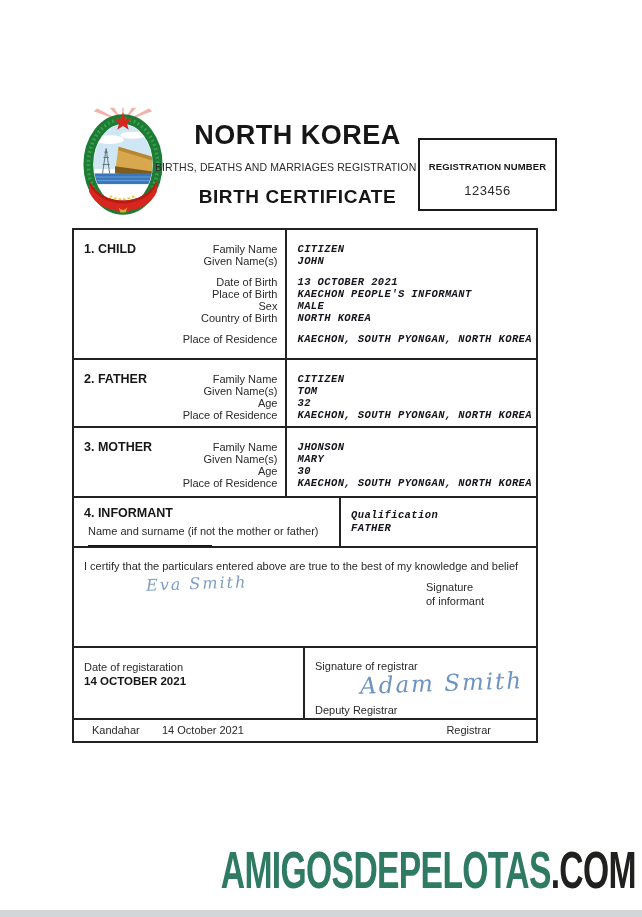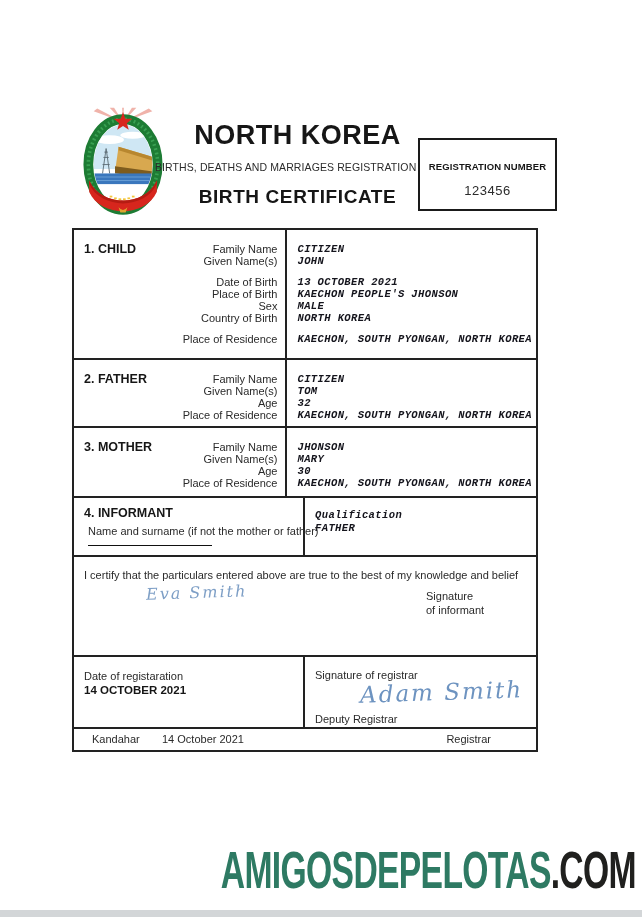--- a/index.html
+++ b/index.html
@@ -39,21 +39,21 @@
   .sec-heading { position: absolute; left: 10px; top: 12px; font-size: 12.5px; font-weight: bold; color: #161616; }
   .labels { text-align: right; padding-right: 8px; font-size: 11px; color: #2a2a2a; }
   .line { line-height: 12px; min-height: 12px; white-space: nowrap; }
   .group { margin-bottom: 9px; }
   .value {
     font-family: "Liberation Mono", "DejaVu Sans Mono", monospace;
     font-weight: bold; font-size: 10.5px; letter-spacing: 0.4px; color: #14141c; font-style: italic;
   }
 
   
-  .sec-informant { height: 59px; }
+  .sec-informant { height: 50px; gap: 36px; }
   .informant-name-label { position: absolute; left: 14px; top: 27px; font-size: 11px; color: #2a2a2a; white-space: nowrap; }
   .informant-underline { position: absolute; left: 14px; top: 47px; width: 124px; border-top: 1.5px solid #111; }
   .sec-informant .cell-right { padding-top: 11px; }
   .sec-informant .line { line-height: 13px; }
 
   
   .sec-certify { height: 100px; display: block; position: relative; }
   .certify-statement { position: absolute; left: 10px; top: 12px; font-size: 11px; color: #2a2a2a; }
   .sig-informant {
     position: absolute; left: 72px; top: 26px;
@@ -185,21 +185,21 @@
           </div>
         </div>
       </div>
       <div class="cell-right">
         <div class="group">
           <div class="line value">CITIZEN</div>
           <div class="line value">JOHN</div>
         </div>
         <div class="group">
           <div class="line value">13 OCTOBER 2021</div>
-          <div class="line value">KAECHON PEOPLE'S JHONSON</div>
+          <div class="line value">KAECHON PEOPLE'S INFORMANT</div>
           <div class="line value">MALE</div>
           <div class="line value">NORTH KOREA</div>
         </div>
         <div class="group">
           <div class="line value">KAECHON, SOUTH PYONGAN, NORTH KOREA</div>
         </div>
       </div>
     </div>
 
     <div class="section sec-father">

